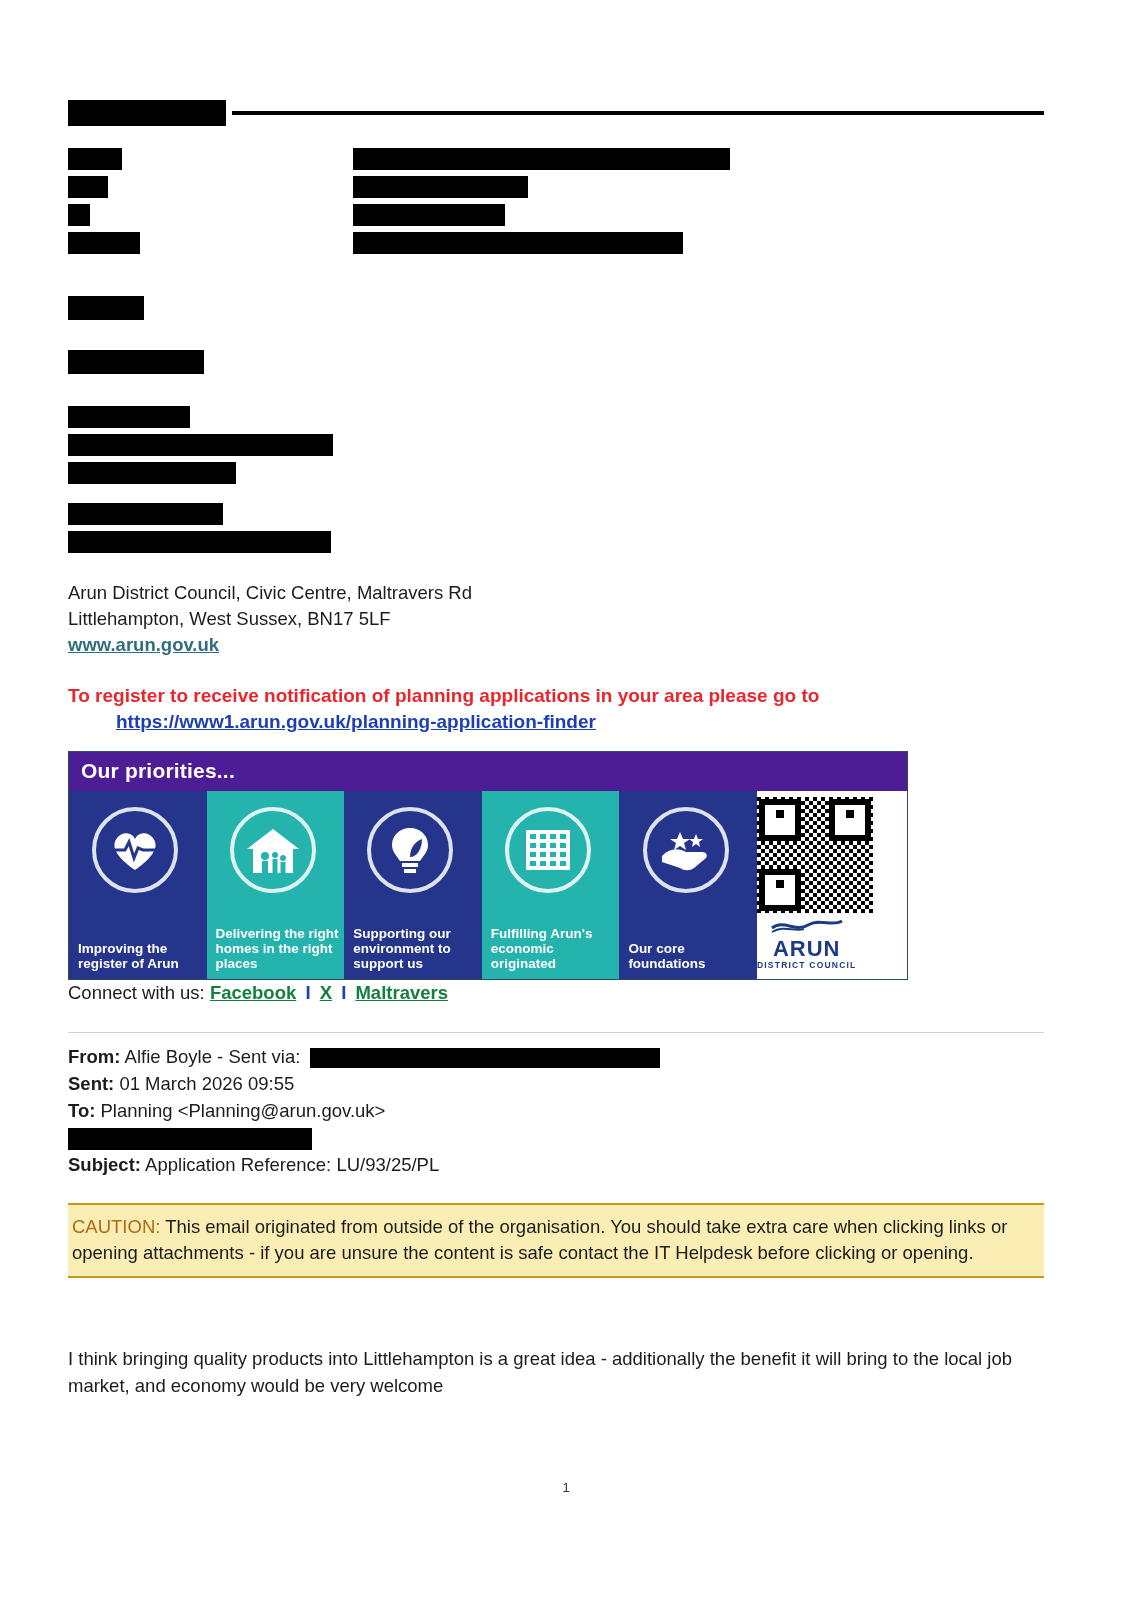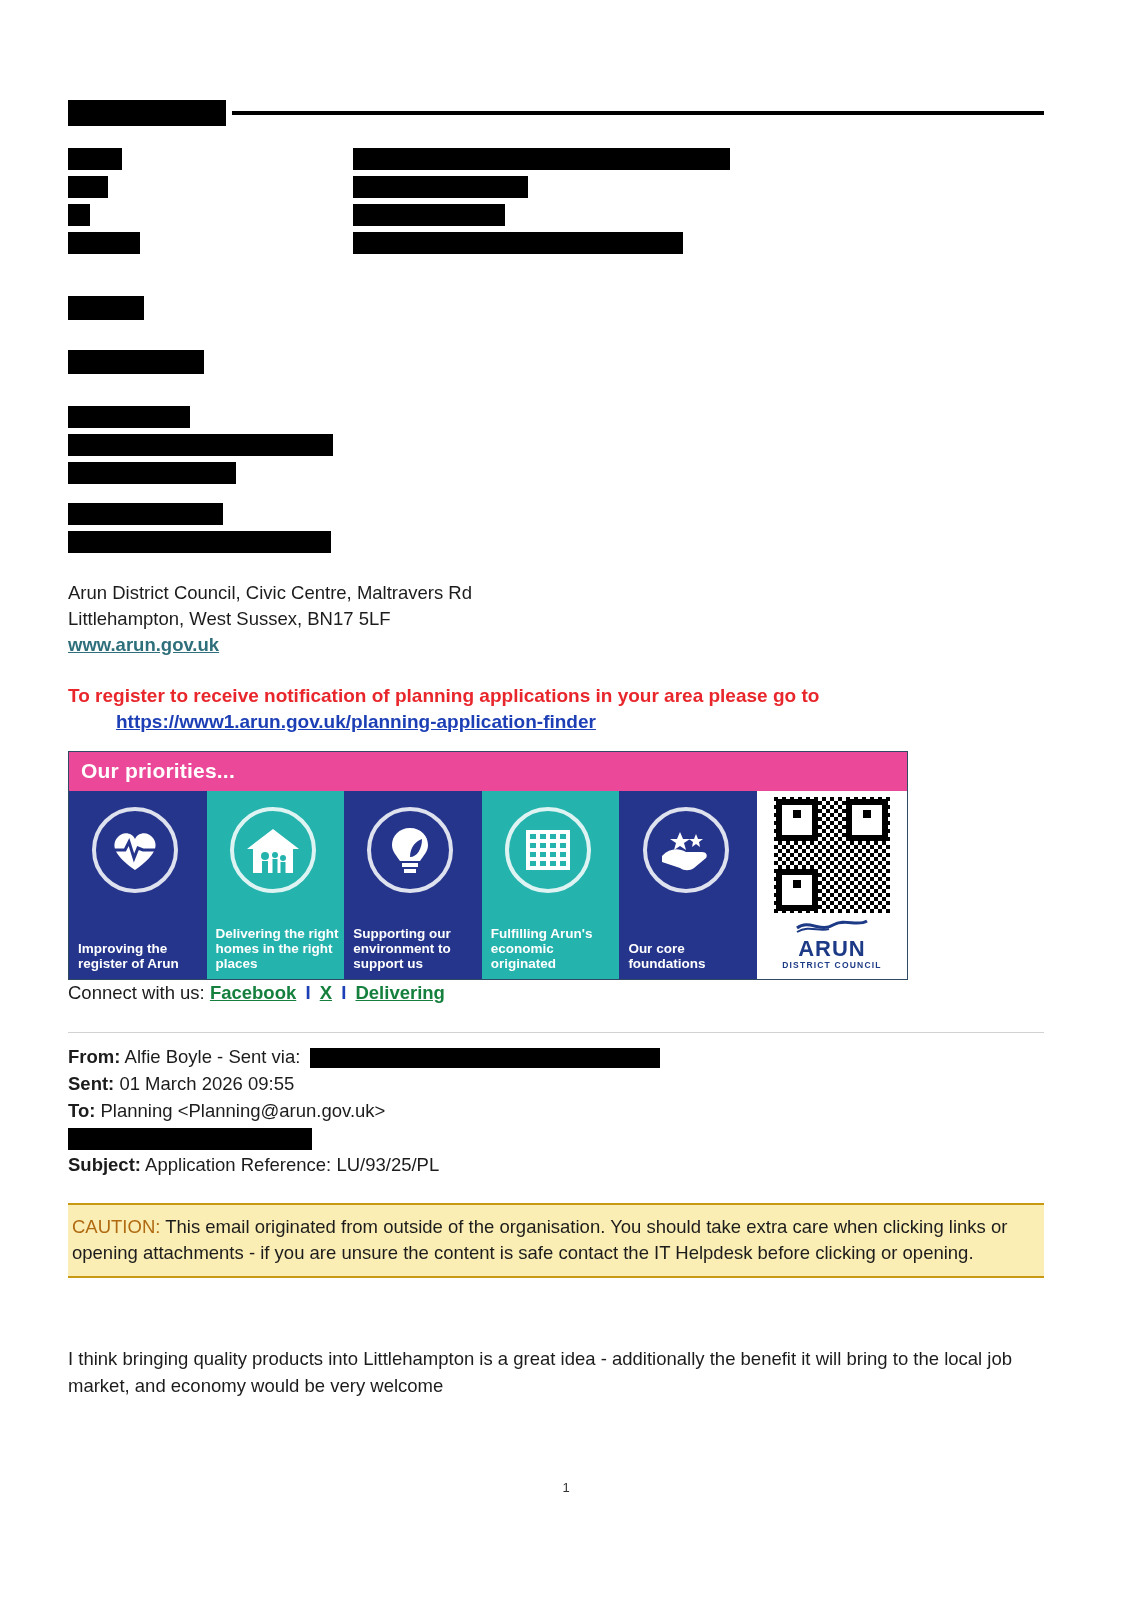--- a/index.html
+++ b/index.html
@@ -89,21 +89,21 @@
   .banner {
     position: absolute;
     left: 68px;
     top: 751px;
     width: 840px;
     border: 1px solid #2f4a63;
     box-sizing: border-box;
     background: #ffffff;
   }
   .banner-top {
-    background: #ec4899;
+    background: #4c1d95;
     color: #ffffff;
     font-size: 21px;
     font-weight: bold;
     padding: 7px 12px 8px 12px;
     letter-spacing: 0.2px;
   }
   .banner-body {
     display: flex;
     height: 188px;
   }
@@ -135,21 +135,21 @@
     align-items: center;
     justify-content: center;
   }
   .pri-icon svg { display: block; }
 
   .qrcell {
     width: 150px;
     background: #ffffff;
     display: flex;
     flex-direction: column;
-    align-items: center;
+    align-items: flex-start;
     justify-content: flex-start;
     padding-top: 6px;
     box-sizing: border-box;
   }
   .qr {
     width: 116px;
     height: 116px;
     background:
       repeating-linear-gradient(90deg, #000 0 4px, #fff 4px 8px),
       repeating-linear-gradient(0deg, #000 0 4px, #fff 4px 8px);
@@ -420,21 +420,21 @@
 
     </div>
   </div>
 
   <div class="connect">
     <span>Connect with us:</span>
     <a href="#">Facebook</a>
     <span class="sep">I</span>
     <a href="#">X</a>
     <span class="sep">I</span>
-    <a href="#">Delivering</a>
+    <a href="#">Maltravers</a>
   </div>
 
   <div class="divider"></div>
 
   <div class="meta">
     <div class="meta-line">
       <b>From:</b>
       <span>Alfie Boyle - Sent via:</span>
       <span class="redact" style="width:350px;height:20px;margin-left:4px;"></span>
     </div>

